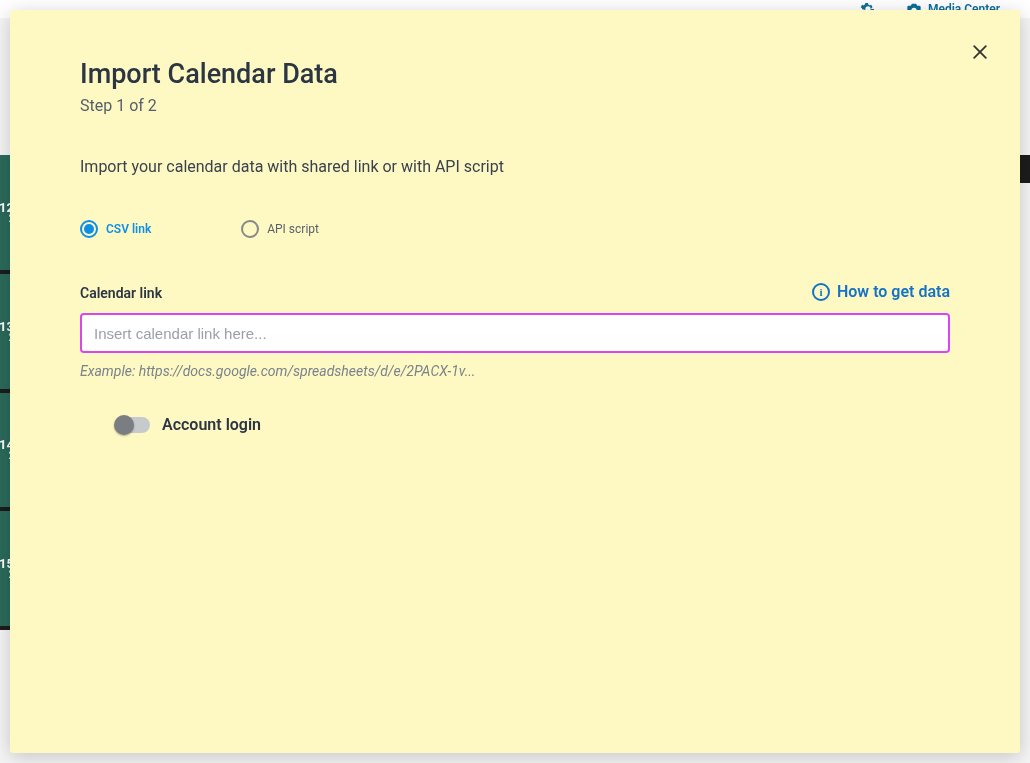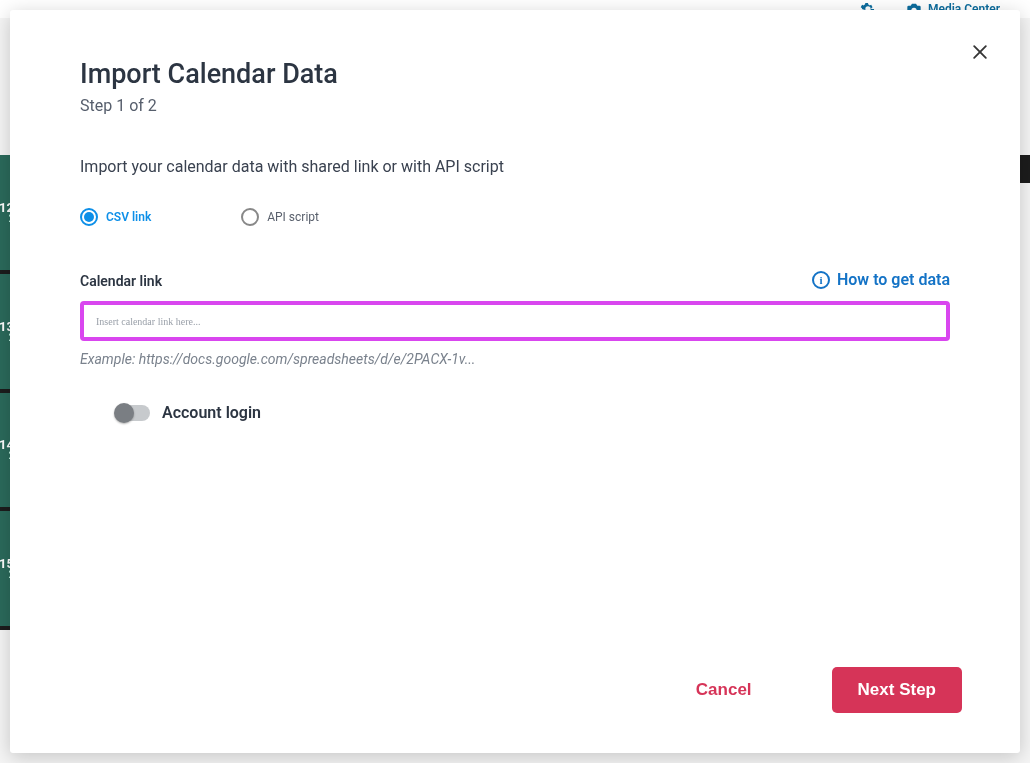--- a/index.html
+++ b/index.html
@@ -41,21 +41,21 @@
     .bg-sidebar .big { color: #fff; font-size: 13px; font-weight: 700; line-height: 1; }
     .bg-sidebar .sm  { color: #cfe; font-size: 10px; line-height: 1; }
     .bg-topstrip {
       position: absolute; left:0; right:0; top: 155px; height: 28px;
       background: #1c1c1c;
     }
 
     .modal {
       position: absolute;
       top: 10px; left: 10px; right: 10px; bottom: 10px;
-      background: #ffffff;
+      background: #fef9c3;
       border-radius: 3px;
       box-shadow: 0 4px 20px rgba(0,0,0,0.2);
       display: flex; flex-direction: column;
     }
     .modal-body {
       padding: 48px 70px 20px 70px;
       flex: 1;
       position: relative;
     }
     .close-btn {
@@ -73,21 +73,21 @@
       margin-bottom: 6px;
     }
     .modal-step {
       font-size: 16px;
       color: #565e6c;
       margin-bottom: 42px;
     }
     .modal-desc {
       font-size: 16px;
       color: #3a4250;
-      margin-bottom: 32px;
+      margin-bottom: 44px;
     }
     .field-label {
       font-size: 14px;
       font-weight: 600;
       color: #2c3542;
       margin-bottom: 10px;
     }
     .radio-row {
       display: flex;
       gap: 90px;
@@ -125,27 +125,26 @@
     }
     .help-link .info-icon {
       width: 18px; height: 18px; border: 2px solid #1473c6; border-radius: 50%;
       display:flex; align-items:center; justify-content:center;
       font-size: 11px; font-weight: 700; color:#1473c6;
       font-family: Georgia, serif;
     }
     .text-input {
       width: 100%;
       height: 40px;
-      border: 4px solid #d946ef;
+      border: 2px solid #d946ef;
       border-radius: 4px;
       padding: 0 12px;
-      font-size: 10px;
+      font-size: 15px;
       color: #333;
       background: #fff;
-      font-family: Liberation Serif, serif;
     }
     .text-input::placeholder { color: #9aa0a9; }
     .example-text {
       margin-top: 10px;
       font-style: italic;
       font-size: 14px;
       color: #7a828d;
       margin-bottom: 36px;
     }
     .toggle-row {
@@ -261,17 +260,13 @@
     <div class="example-text">Example: https://docs.google.com/spreadsheets/d/e/2PACX-1v...</div>
 
     <div class="toggle-row">
       <div class="toggle">
         <div class="knob"></div>
       </div>
       <span class="toggle-label">Account login</span>
     </div>
   </div>
 
-  <div class="modal-footer">
-    <button class="btn-cancel">Cancel</button>
-    <button class="btn-next">Next Step</button>
-  </div>
 </div>
 
 </body></html>

